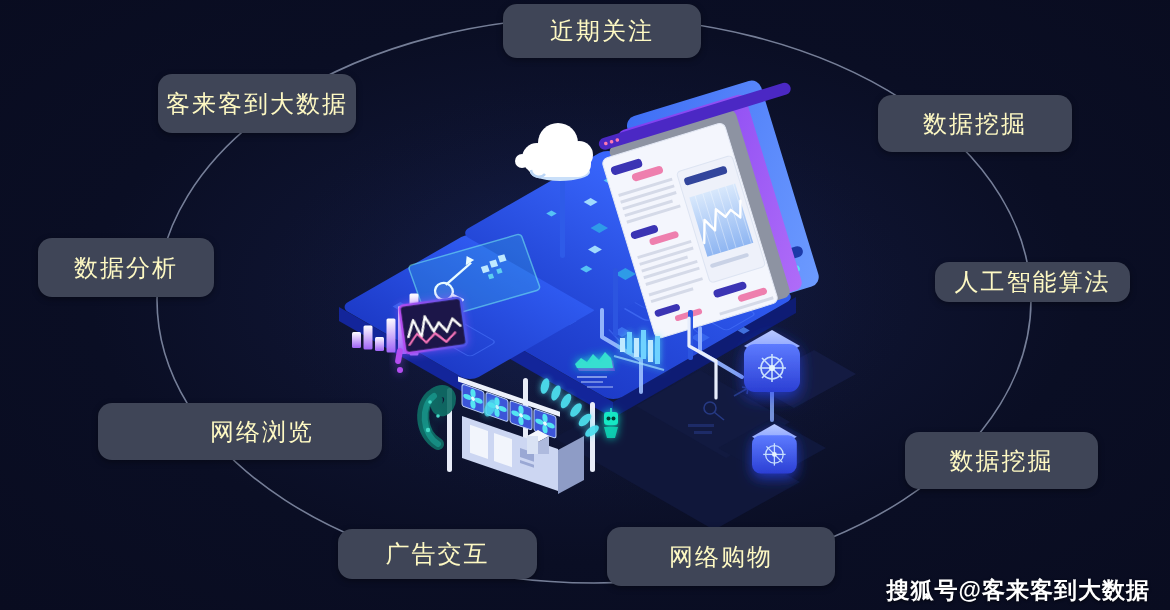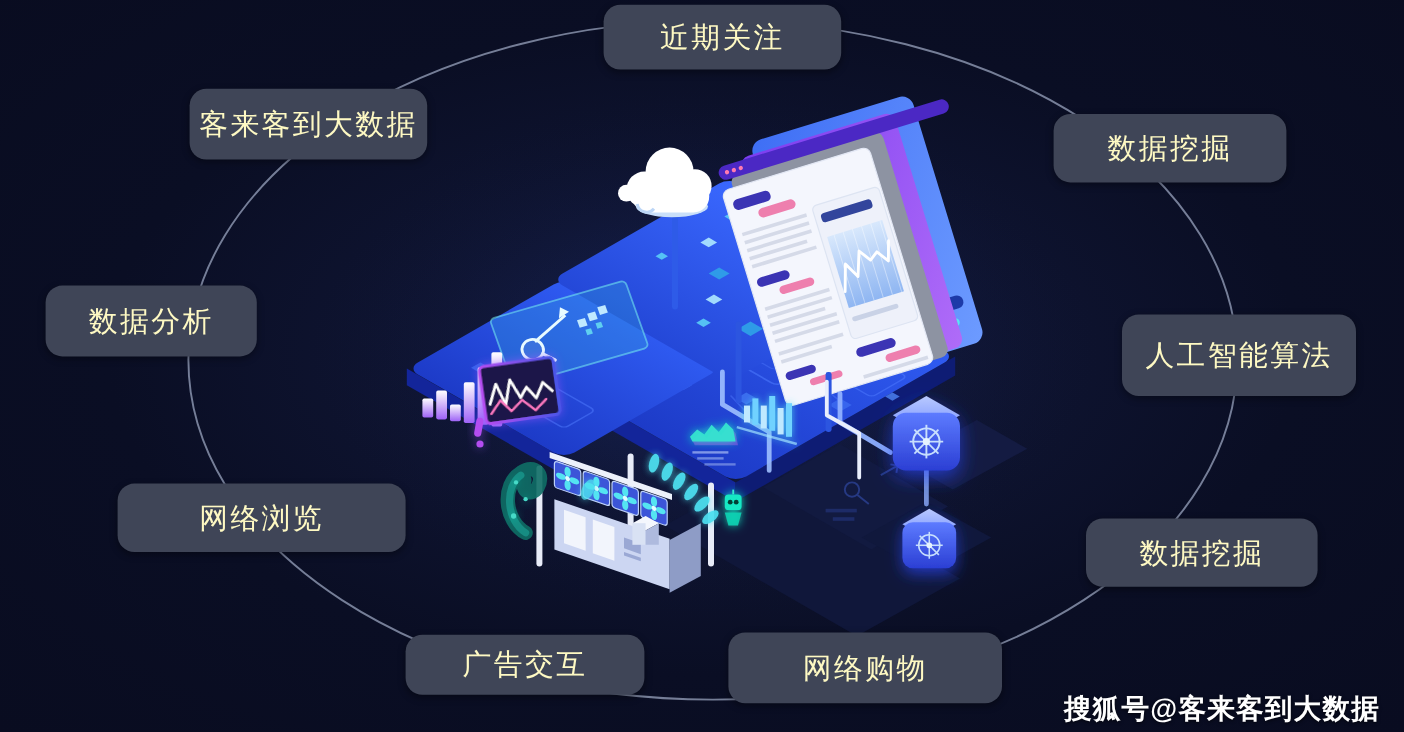--- a/index.html
+++ b/index.html
@@ -11,22 +11,22 @@
   #scene{position:absolute;left:0;top:0;z-index:1;}
   .pill{
     position:absolute;z-index:2;display:flex;align-items:center;justify-content:center;
     background:#3f4557;border-radius:14px;color:#fef9c3;font-size:24px;letter-spacing:2px;
     box-shadow:0 2px 6px rgba(0,0,0,0.35);
   }
   .pl-recent  {left:503px;top:4px;  width:198px;height:54px;}
   .pl-longterm{left:158px;top:74px; width:198px;height:59px;}
   .pl-mining  {left:878px;top:95px; width:194px;height:57px;text-align:right;}
   .pl-analysis{left:38px; top:238px;width:176px;height:59px;}
-  .pl-ai      {left:935px;top:262px;width:195px;height:68px;}
-  .pl-browse  {left:98px; top:403px;width:240px;height:57px;}
+  .pl-ai      {left:935px;top:262px;width:195px;height:40px;}
+  .pl-browse  {left:98px; top:403px;width:240px;height:57px;padding-left:44px;}
   .pl-search  {left:905px;top:432px;width:193px;height:57px;}
   .pl-ad      {left:338px;top:529px;width:199px;height:50px;}
   .pl-shop    {left:607px;top:527px;width:228px;height:59px;}
   .watermark{
     position:absolute;z-index:3;right:20px;bottom:4px;color:#ffffff;
     font-size:23px;font-weight:700;letter-spacing:1px;
     text-shadow:0 1px 3px rgba(0,0,0,0.7);
   }
 </style>
 </head>

